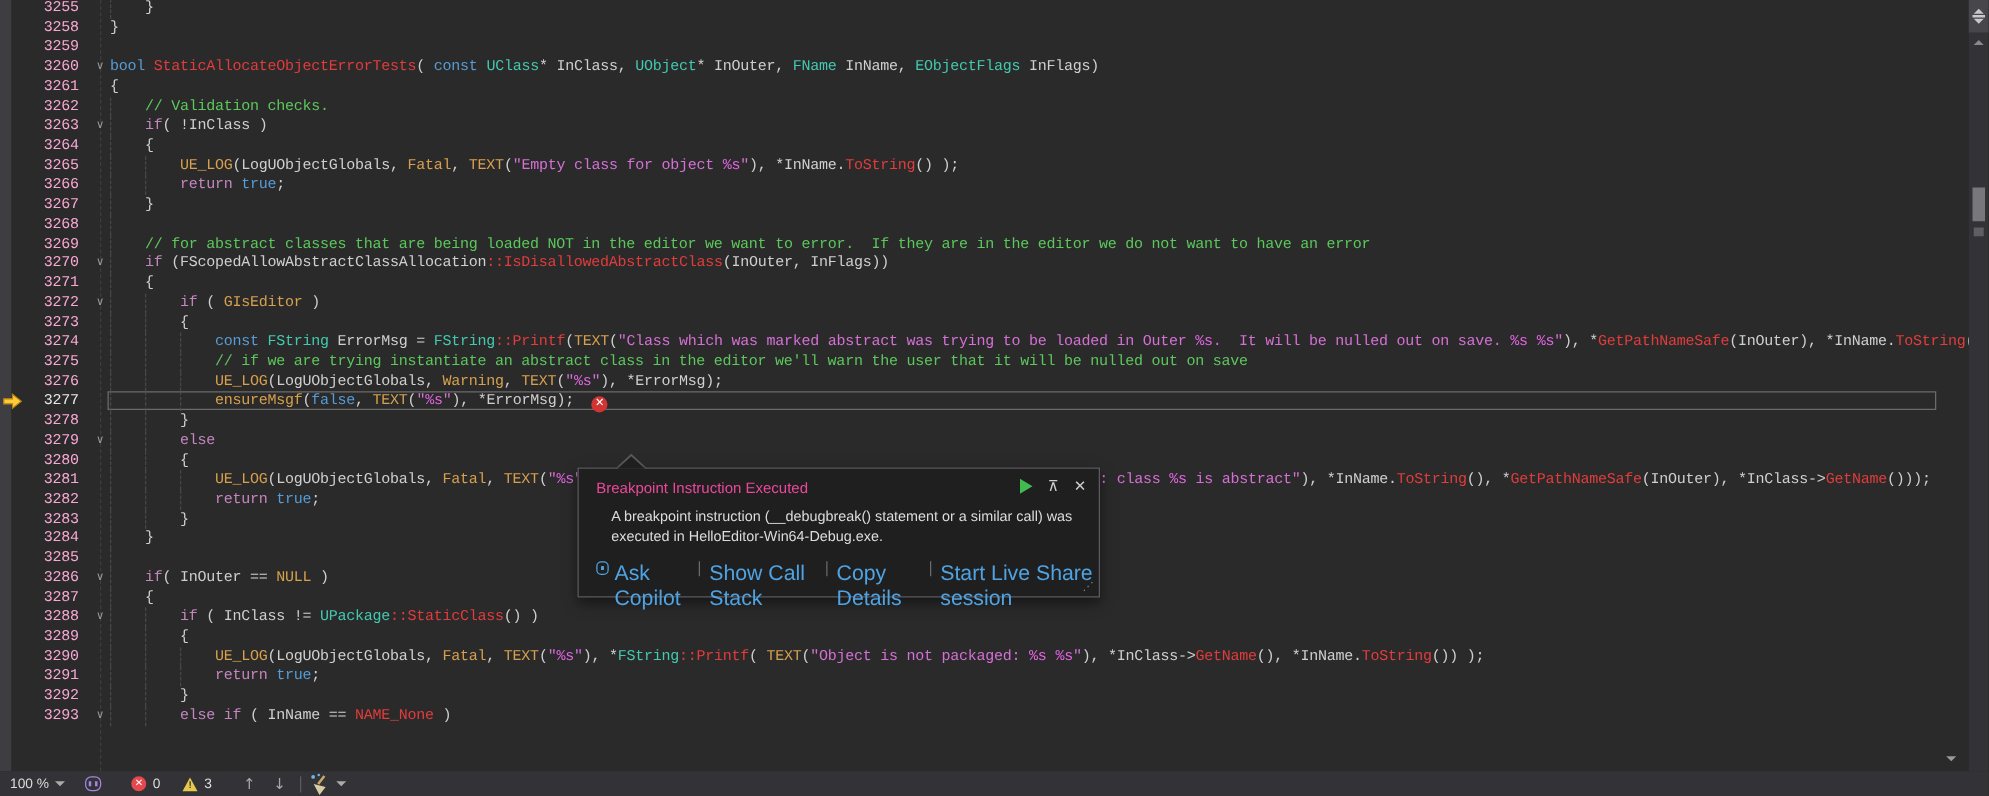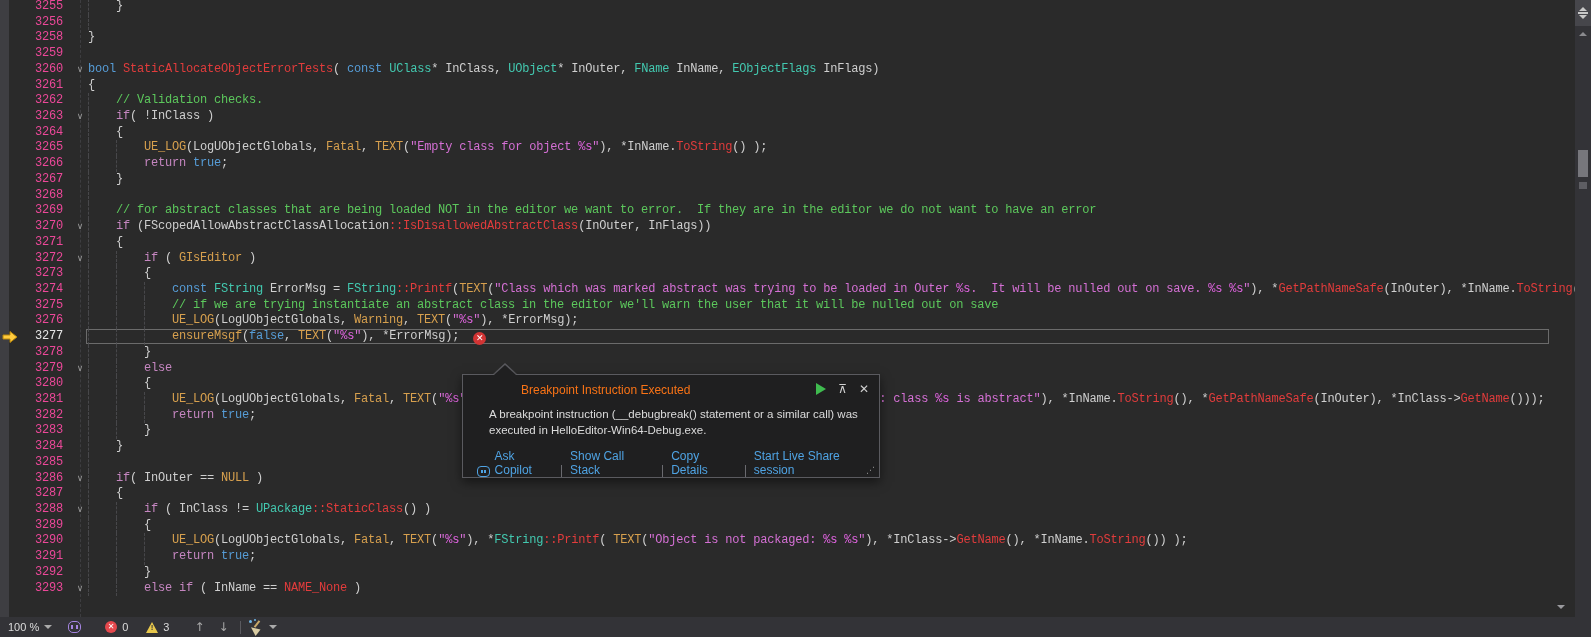--- a/index.html
+++ b/index.html
@@ -8,21 +8,21 @@
   #stage { position:absolute; top:0; left:0; width:1591px; height:637px; background:#2A2A2A; }
 
   
   #editor { position:absolute; top:0; left:0; width:1591px; height:617px; overflow:hidden; }
   #left-strip { position:absolute; top:0; left:0; width:9px; height:617px; background:#3E3E42; }
   #outline-dash { position:absolute; top:0; left:80px; width:0; height:617px; border-left:1px dashed #4E4E52; opacity:.55; }
   #code-area { position:absolute; top:-1px; left:0; width:1573px; height:618px; }
 
   .row { position:relative; height:15.72px; width:1573px; white-space:pre;
          font-family:"Liberation Mono", monospace; font-size:12px; letter-spacing:-0.2px; line-height:15.72px; }
-  .row .num { position:absolute; left:18px; width:45px; text-align:right; color:#ec4899; }
+  .row .num { position:absolute; left:18px; width:45px; text-align:right; color:#f9a8d4; }
   .row.current .num { color:#E6E6E6; }
   .row .fold { position:absolute; left:72px; width:16px; text-align:center; color:#9B9B9B;
                font-family:"DejaVu Sans", sans-serif; font-size:9px; line-height:15.72px; }
   .row .code { position:absolute; left:88px; top:0; }
   .guide { position:absolute; top:0; height:15.72px; width:0; border-left:1px dashed #4F4F53; opacity:.8; }
   .hl-box { position:absolute; left:86px; top:0; width:1463px; height:15px; border:1px solid #6B6B6B; }
   .bp-arrow { position:absolute; left:2px; top:1px; }
 
   
 
@@ -30,26 +30,26 @@
           color:#fff; font-size:9px; line-height:13px; text-align:center; margin-left:14px;
           vertical-align:-2px; font-family:"DejaVu Sans", sans-serif; letter-spacing:0; }
 
   
   #popup { position:absolute; left:462px; top:374px; width:418px; height:104px; background:#1F1F20;
            border:1px solid #5A5A5F; box-shadow:0 4px 10px rgba(0,0,0,.5); z-index:20; }
   #popup-tail { position:absolute; left:494px; top:365px; width:0; height:0; z-index:21;
                 border-left:11px solid transparent; border-right:11px solid transparent; border-bottom:10px solid #1F1F20; }
   #popup-tail-border { position:absolute; left:492px; top:363px; width:0; height:0; z-index:19;
                 border-left:13px solid transparent; border-right:13px solid transparent; border-bottom:12px solid #5A5A5F; }
-  #popup-title { position:absolute; left:14px; top:8px; font-size:12px; color:#f97316;margin-left:44px; }
+  #popup-title { position:absolute; left:14px; top:8px; font-size:12px; color:#ec4899; }
   #popup-icons { position:absolute; right:10px; top:7px; display:flex; gap:12px; align-items:center; }
   .play-tri { width:0; height:0; border-top:6px solid transparent; border-bottom:6px solid transparent; border-left:10px solid #3FBB4F; }
   .pin-ic, .close-ic { color:#CFCFCF; font-size:12px; font-family:"DejaVu Sans", sans-serif; }
   #popup-body { position:absolute; left:26px; top:32px; width:392px; font-size:11.5px; line-height:15.5px; color:#DCDCDC; }
-  #popup-links { position:absolute; left:14px; top:74px; display:flex; align-items:flex-end; font-size:12px; }
+  #popup-links { position:absolute; left:14px; top:74px; display:flex; align-items:flex-start; font-size:17px; }
   #popup-links a { color:#4FA3E3; text-decoration:none; }
   .link-sep { width:1px; height:12px; background:#6A6A6F; margin:0 8px; }
   .copilot-ic { display:inline-block; width:13px; height:11px; border:1.4px solid #4FA3E3; border-radius:4px;
                 position:relative; margin-right:5px; vertical-align:-2px; }
   .copilot-ic::before, .copilot-ic::after { content:""; position:absolute; top:3px; width:2px; height:3px; background:#4FA3E3; }
   .copilot-ic::before { left:2.5px; } .copilot-ic::after { right:2.5px; }
   #popup-grip { position:absolute; right:3px; bottom:2px; width:10px; height:10px; color:#8a8a8a;
                 font-size:9px; line-height:10px; font-family:"DejaVu Sans", sans-serif; }
 
   
@@ -96,21 +96,20 @@
   .seg-s{color:#D570D5} .seg-p{color:#E465E4} .seg-g{color:#5CC85C}</style></head>
 <body>
 
 <div id="stage">
 
   <div id="editor">
     <div id="left-strip"></div>
     <div id="outline-dash"></div>
     <div id="code-area">
         <div class="row"><div class="guide" style="left: 88px;"></div><div class="num">3255</div><div class="fold"></div><span class="code"><span class="seg-t">    }</span></span></div>
-        <div class="row"><div class="guide" style="left: 88px;"></div><div class="num">3256</div><div class="fold"></div><span class="code"></span></div>
         <div class="row"><div class="num">3258</div><div class="fold"></div><span class="code"><span class="seg-t">}</span></span></div>
         <div class="row"><div class="num">3259</div><div class="fold"></div><span class="code"></span></div>
         <div class="row"><div class="num">3260</div><div class="fold">∨</div><span class="code"><span class="seg-k">bool</span><span class="seg-t"> </span><span class="seg-f">StaticAllocateObjectErrorTests</span><span class="seg-t">( </span><span class="seg-k">const</span><span class="seg-t"> </span><span class="seg-y">UClass</span><span class="seg-t">* InClass, </span><span class="seg-y">UObject</span><span class="seg-t">* InOuter, </span><span class="seg-y">FName</span><span class="seg-t"> InName, </span><span class="seg-y">EObjectFlags</span><span class="seg-t"> InFlags)</span></span></div>
         <div class="row"><div class="num">3261</div><div class="fold"></div><span class="code"><span class="seg-t">{</span></span></div>
         <div class="row"><div class="guide" style="left: 88px;"></div><div class="num">3262</div><div class="fold"></div><span class="code"><span class="seg-t">    </span><span class="seg-g">// Validation checks.</span></span></div>
         <div class="row"><div class="guide" style="left: 88px;"></div><div class="num">3263</div><div class="fold">∨</div><span class="code"><span class="seg-t">    </span><span class="seg-c">if</span><span class="seg-t">( !InClass )</span></span></div>
         <div class="row"><div class="guide" style="left: 88px;"></div><div class="num">3264</div><div class="fold"></div><span class="code"><span class="seg-t">    {</span></span></div>
         <div class="row"><div class="guide" style="left: 88px;"></div><div class="guide" style="left: 116px;"></div><div class="num">3265</div><div class="fold"></div><span class="code"><span class="seg-t">        </span><span class="seg-m">UE_LOG</span><span class="seg-t">(LogUObjectGlobals, </span><span class="seg-m">Fatal</span><span class="seg-t">, </span><span class="seg-m">TEXT</span><span class="seg-t">(</span><span class="seg-s">"Empty class for object </span><span class="seg-p">%s</span><span class="seg-s">"</span><span class="seg-t">), *InName.</span><span class="seg-f">ToString</span><span class="seg-t">() );</span></span></div>
         <div class="row"><div class="guide" style="left: 88px;"></div><div class="guide" style="left: 116px;"></div><div class="num">3266</div><div class="fold"></div><span class="code"><span class="seg-t">        </span><span class="seg-c">return</span><span class="seg-t"> </span><span class="seg-k">true</span><span class="seg-t">;</span></span></div>
         <div class="row"><div class="guide" style="left: 88px;"></div><div class="num">3267</div><div class="fold"></div><span class="code"><span class="seg-t">    }</span></span></div>

